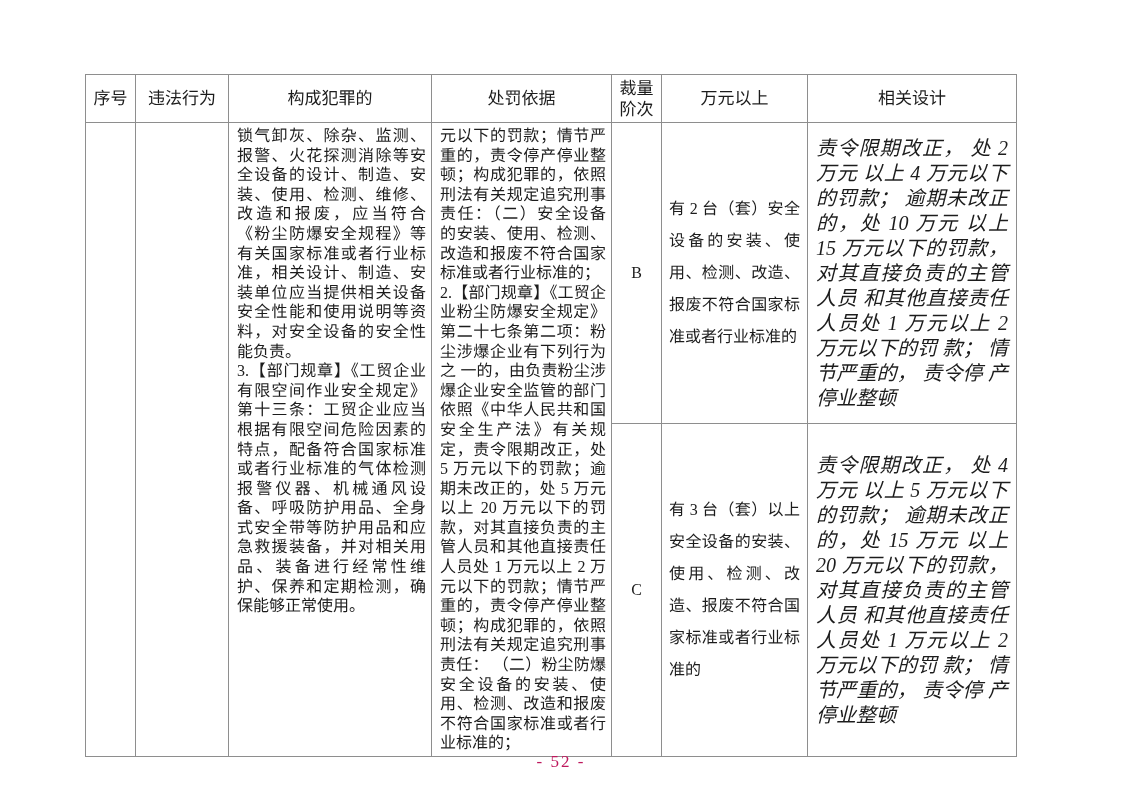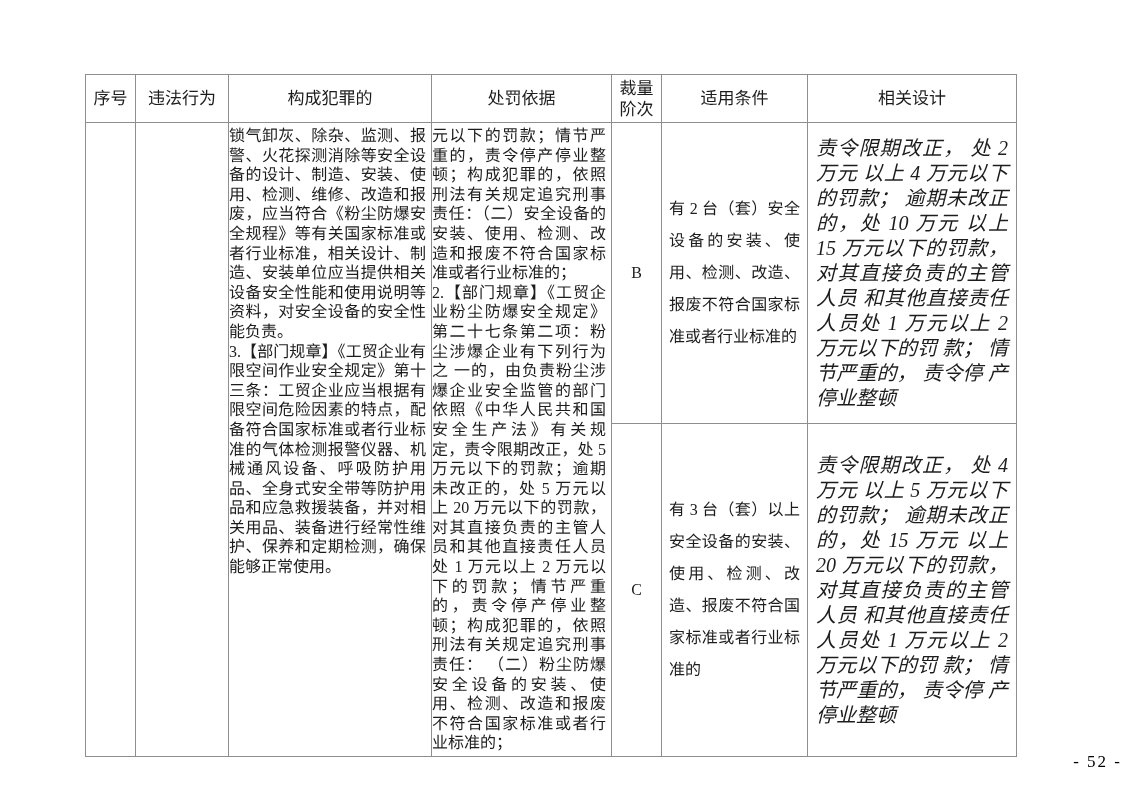--- a/index.html
+++ b/index.html
@@ -44,21 +44,21 @@
     padding: 0 2px;
   }
   td.col-serial, td.col-violation {
     vertical-align: top;
   }
   td.col-legal, td.col-basis {
     vertical-align: top;
     font-size: 16px;
     line-height: 19.6px;
     text-align: justify;
-    padding: 3px 5px 3px 0;
+    padding: 3px 5px 3px 8px;
     white-space: pre-wrap;
   }
   td.col-tier {
     text-align: center;
     vertical-align: middle;
     font-size: 16px;
   }
   td.col-cond {
     vertical-align: middle;
     font-size: 16px;
@@ -72,24 +72,24 @@
     line-height: 25px;
     text-align: justify;
     padding: 4px 8px;
     font-style: italic;
   }
   .footer-pagenum {
     position: absolute;
     left: 0;
     width: 100%;
     top: 752px;
-    text-align: right;
+    text-align: center;
     font-size: 17px;
     font-family: "Liberation Serif", serif;
-    color: #000000;
+    color: #be185d;
     letter-spacing: 2px;
   }
 </style>
 </head>
 <body>
 
 <div class="page">
 
   <table class="rule-table">
     <colgroup>
@@ -102,21 +102,21 @@
       <col style="width:209px">
     </colgroup>
     <thead>
       <tr>
         <th class="hdr" style="white-space:pre-line">序号</th>
         <th class="hdr" style="white-space:pre-line">违法行为</th>
         <th class="hdr" style="white-space:pre-line">构成犯罪的</th>
         <th class="hdr" style="white-space:pre-line">处罚依据</th>
         <th class="hdr" style="white-space:pre-line">裁量
 阶次</th>
-        <th class="hdr" style="white-space:pre-line">适用条件</th>
+        <th class="hdr" style="white-space:pre-line">万元以上</th>
         <th class="hdr" style="white-space:pre-line">相关设计</th>
       </tr>
     </thead>
     <tbody>
       <tr class="tier-row-b">
         <td class="col-serial" rowspan="2"></td>
         <td class="col-violation" rowspan="2"></td>
         <td class="col-legal" rowspan="2">锁气卸灰、除杂、监测、报警、火花探测消除等安全设备的设计、制造、安装、使用、检测、维修、改造和报废，应当符合《粉尘防爆安全规程》等有关国家标准或者行业标准，相关设计、制造、安装单位应当提供相关设备安全性能和使用说明等资料，对安全设备的安全性能负责。
 3.【部门规章】《工贸企业有限空间作业安全规定》第十三条：工贸企业应当根据有限空间危险因素的特点，配备符合国家标准或者行业标准的气体检测报警仪器、机械通风设备、呼吸防护用品、全身式安全带等防护用品和应急救援装备，并对相关用品、装备进行经常性维护、保养和定期检测，确保能够正常使用。</td>
         <td class="col-basis" rowspan="2">元以下的罚款；情节严重的，责令停产停业整顿；构成犯罪的，依照刑法有关规定追究刑事责任：（二）安全设备的安装、使用、检测、改造和报废不符合国家标准或者行业标准的；

